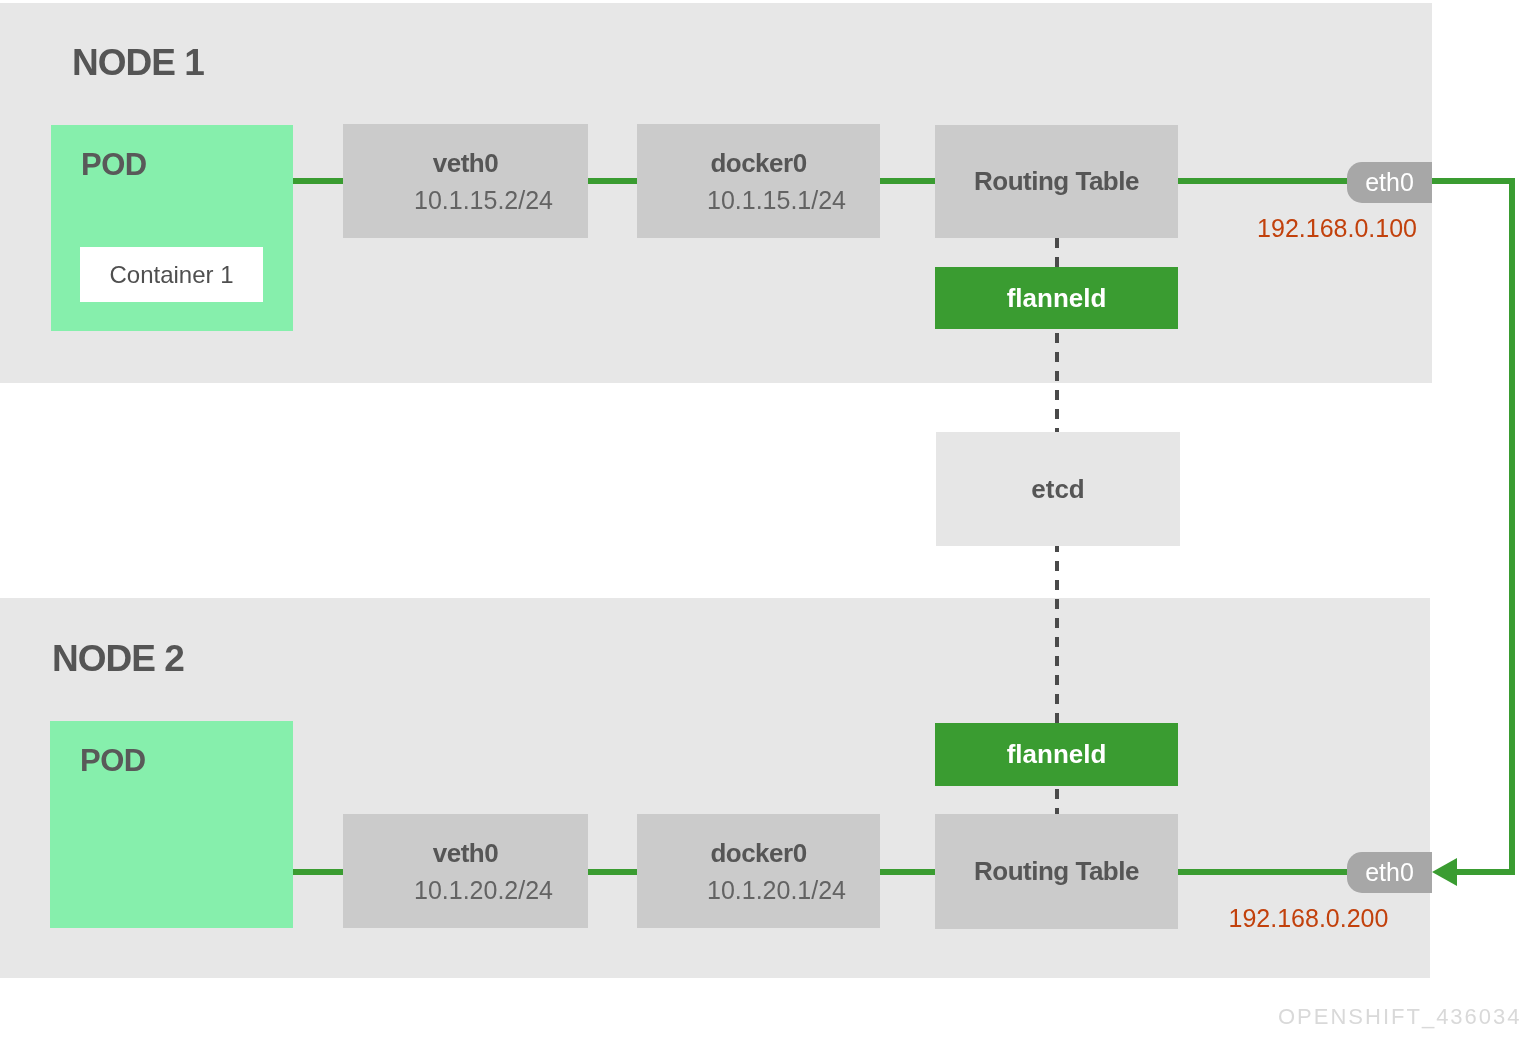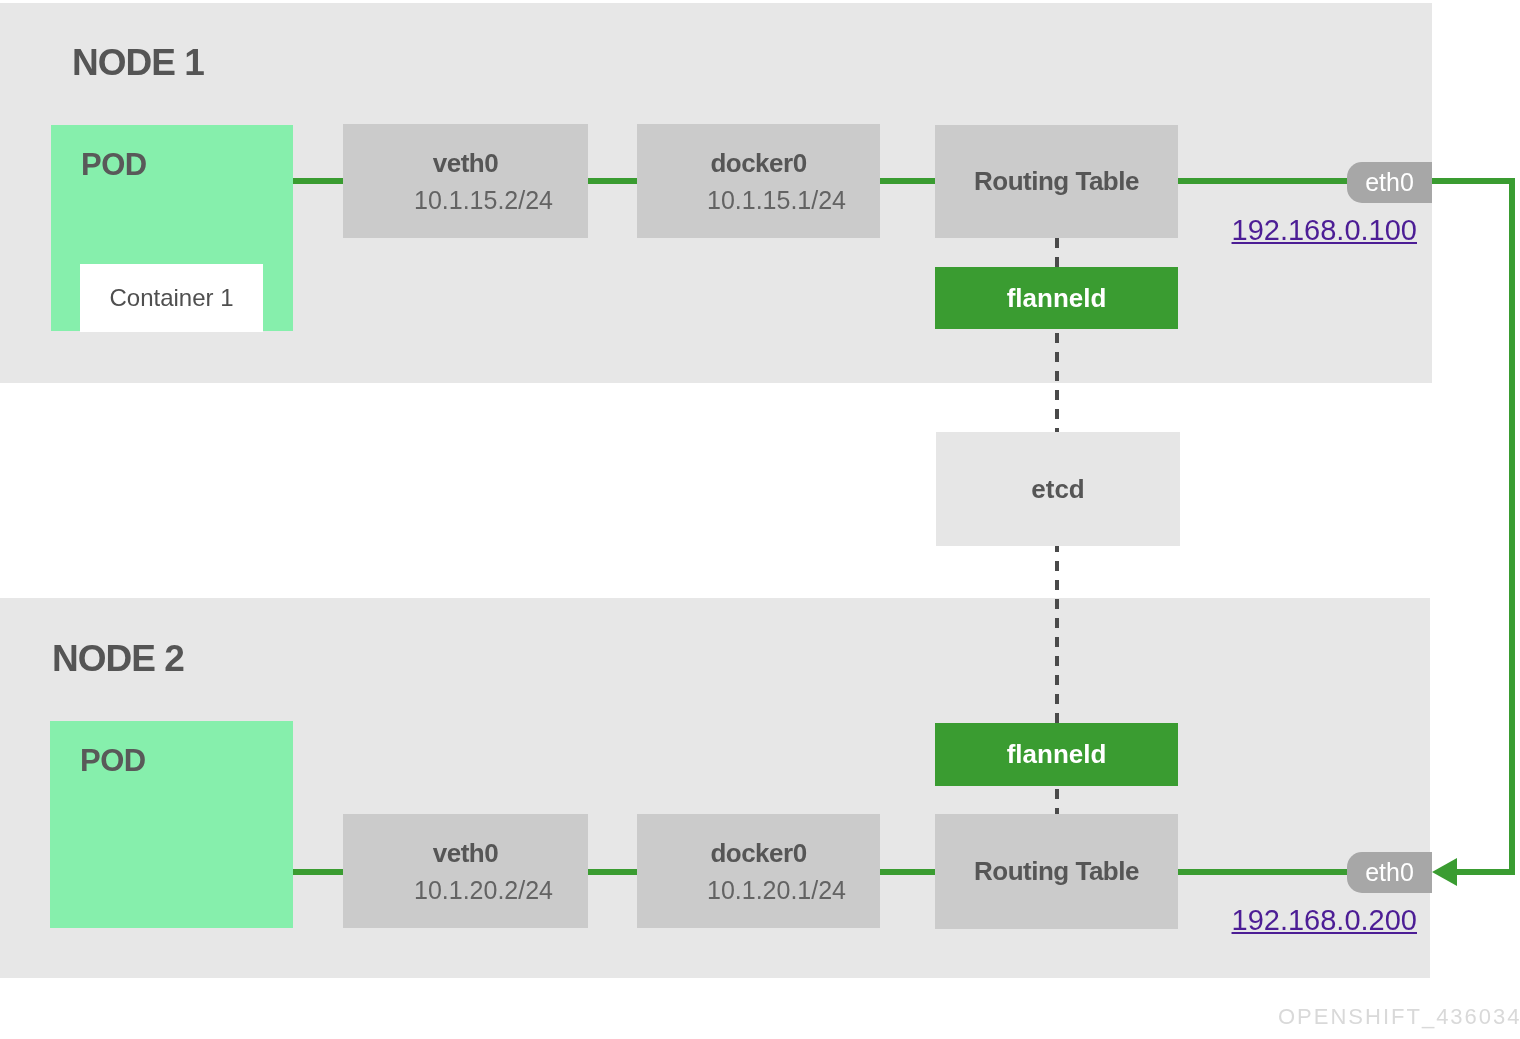--- a/index.html
+++ b/index.html
@@ -17,21 +17,21 @@
   .node-title{font-weight:bold;font-size:37px;color:#555555;letter-spacing:-1px;z-index:2;}
   .pod{background:#86efac;z-index:2;}
   .pod-label{position:absolute;left:30px;top:22px;font-weight:bold;font-size:31px;
              color:#595959;letter-spacing:-0.5px;}
   .container-box{position:absolute;background:#ffffff;display:flex;align-items:center;
              justify-content:center;font-size:24px;color:#4f4f4f;}
   .flanneld{background:#3a9c31;z-index:2;display:flex;align-items:center;justify-content:center;
              color:#ffffff;font-weight:bold;font-size:26px;}
   .eth-badge{background:#a7a7a7;z-index:3;border-radius:15px 0 0 15px;display:flex;
              align-items:center;justify-content:center;color:#ffffff;font-size:25px;}
-  .ip-label{font-size:29px;color:#4c1d95;text-align:right;width:217px;z-index:2;text-decoration:underline;}
+  .ip-label{font-size:25px;color:#c2410c;text-align:right;width:217px;z-index:2;}
   .etcd{background:#e6e6e6;z-index:2;display:flex;align-items:center;justify-content:center;
              font-weight:bold;font-size:26px;color:#565656;}
   .arrow-left{width:0;height:0;border-top:14px solid transparent;
              border-bottom:14px solid transparent;border-right:25px solid #3a9c31;z-index:2;}
   .watermark{font-size:22px;color:#d9d9d9;letter-spacing:2px;z-index:2;}
 </style>
 </head>
 <body>
 
 <div class="abs node-bg" style="left:0;top:3px;width:1432px;height:380px;"></div>
@@ -51,21 +51,21 @@
 
 <div class="abs gline" style="left:290px;top:869px;width:56px;height:6px;"></div>
 <div class="abs gline" style="left:585px;top:869px;width:55px;height:6px;"></div>
 <div class="abs gline" style="left:877px;top:869px;width:61px;height:6px;"></div>
 <div class="abs gline" style="left:1175px;top:869px;width:177px;height:6px;"></div>
 
 <div class="abs node-title" style="left:52px;top:42px;margin-left:20px;">NODE 1</div>
 
 <div class="abs pod" style="left:51px;top:125px;width:242px;height:206px;">
   <span class="pod-label">POD</span>
-  <div class="container-box" style="left:29px;top:122px;width:183px;height:68px;margin-top:17px;">
+  <div class="container-box" style="left:29px;top:122px;width:183px;height:55px;">
       <span>Container 1</span>
     </div>
 </div>
 
 <div class="abs box" style="left:343px;top:124px;width:245px;height:114px;">
   <span class="box-name">veth0</span>
   <span class="box-ip">10.1.15.2/24</span>
 </div>
 
 <div class="abs box" style="left:637px;top:124px;width:243px;height:114px;">
@@ -112,15 +112,15 @@
 </div>
 
 <div class="abs flanneld" style="left:935px;top:723px;width:243px;height:63px;">
   <span>flanneld</span>
 </div>
 
 <div class="abs eth-badge" style="left:1347px;top:852px;width:85px;height:41px;">
   <span>eth0</span>
 </div>
 
-<div class="abs ip-label" style="left:1200px;top:904px;">192.168.0.200</div>
+<div class="abs ip-label" style="left:1200px;top:904px;text-align:center;">192.168.0.200</div>
 
 <div class="abs watermark" style="left:1278px;top:1004px;">OPENSHIFT_436034_0317</div>
 
 </body></html>

